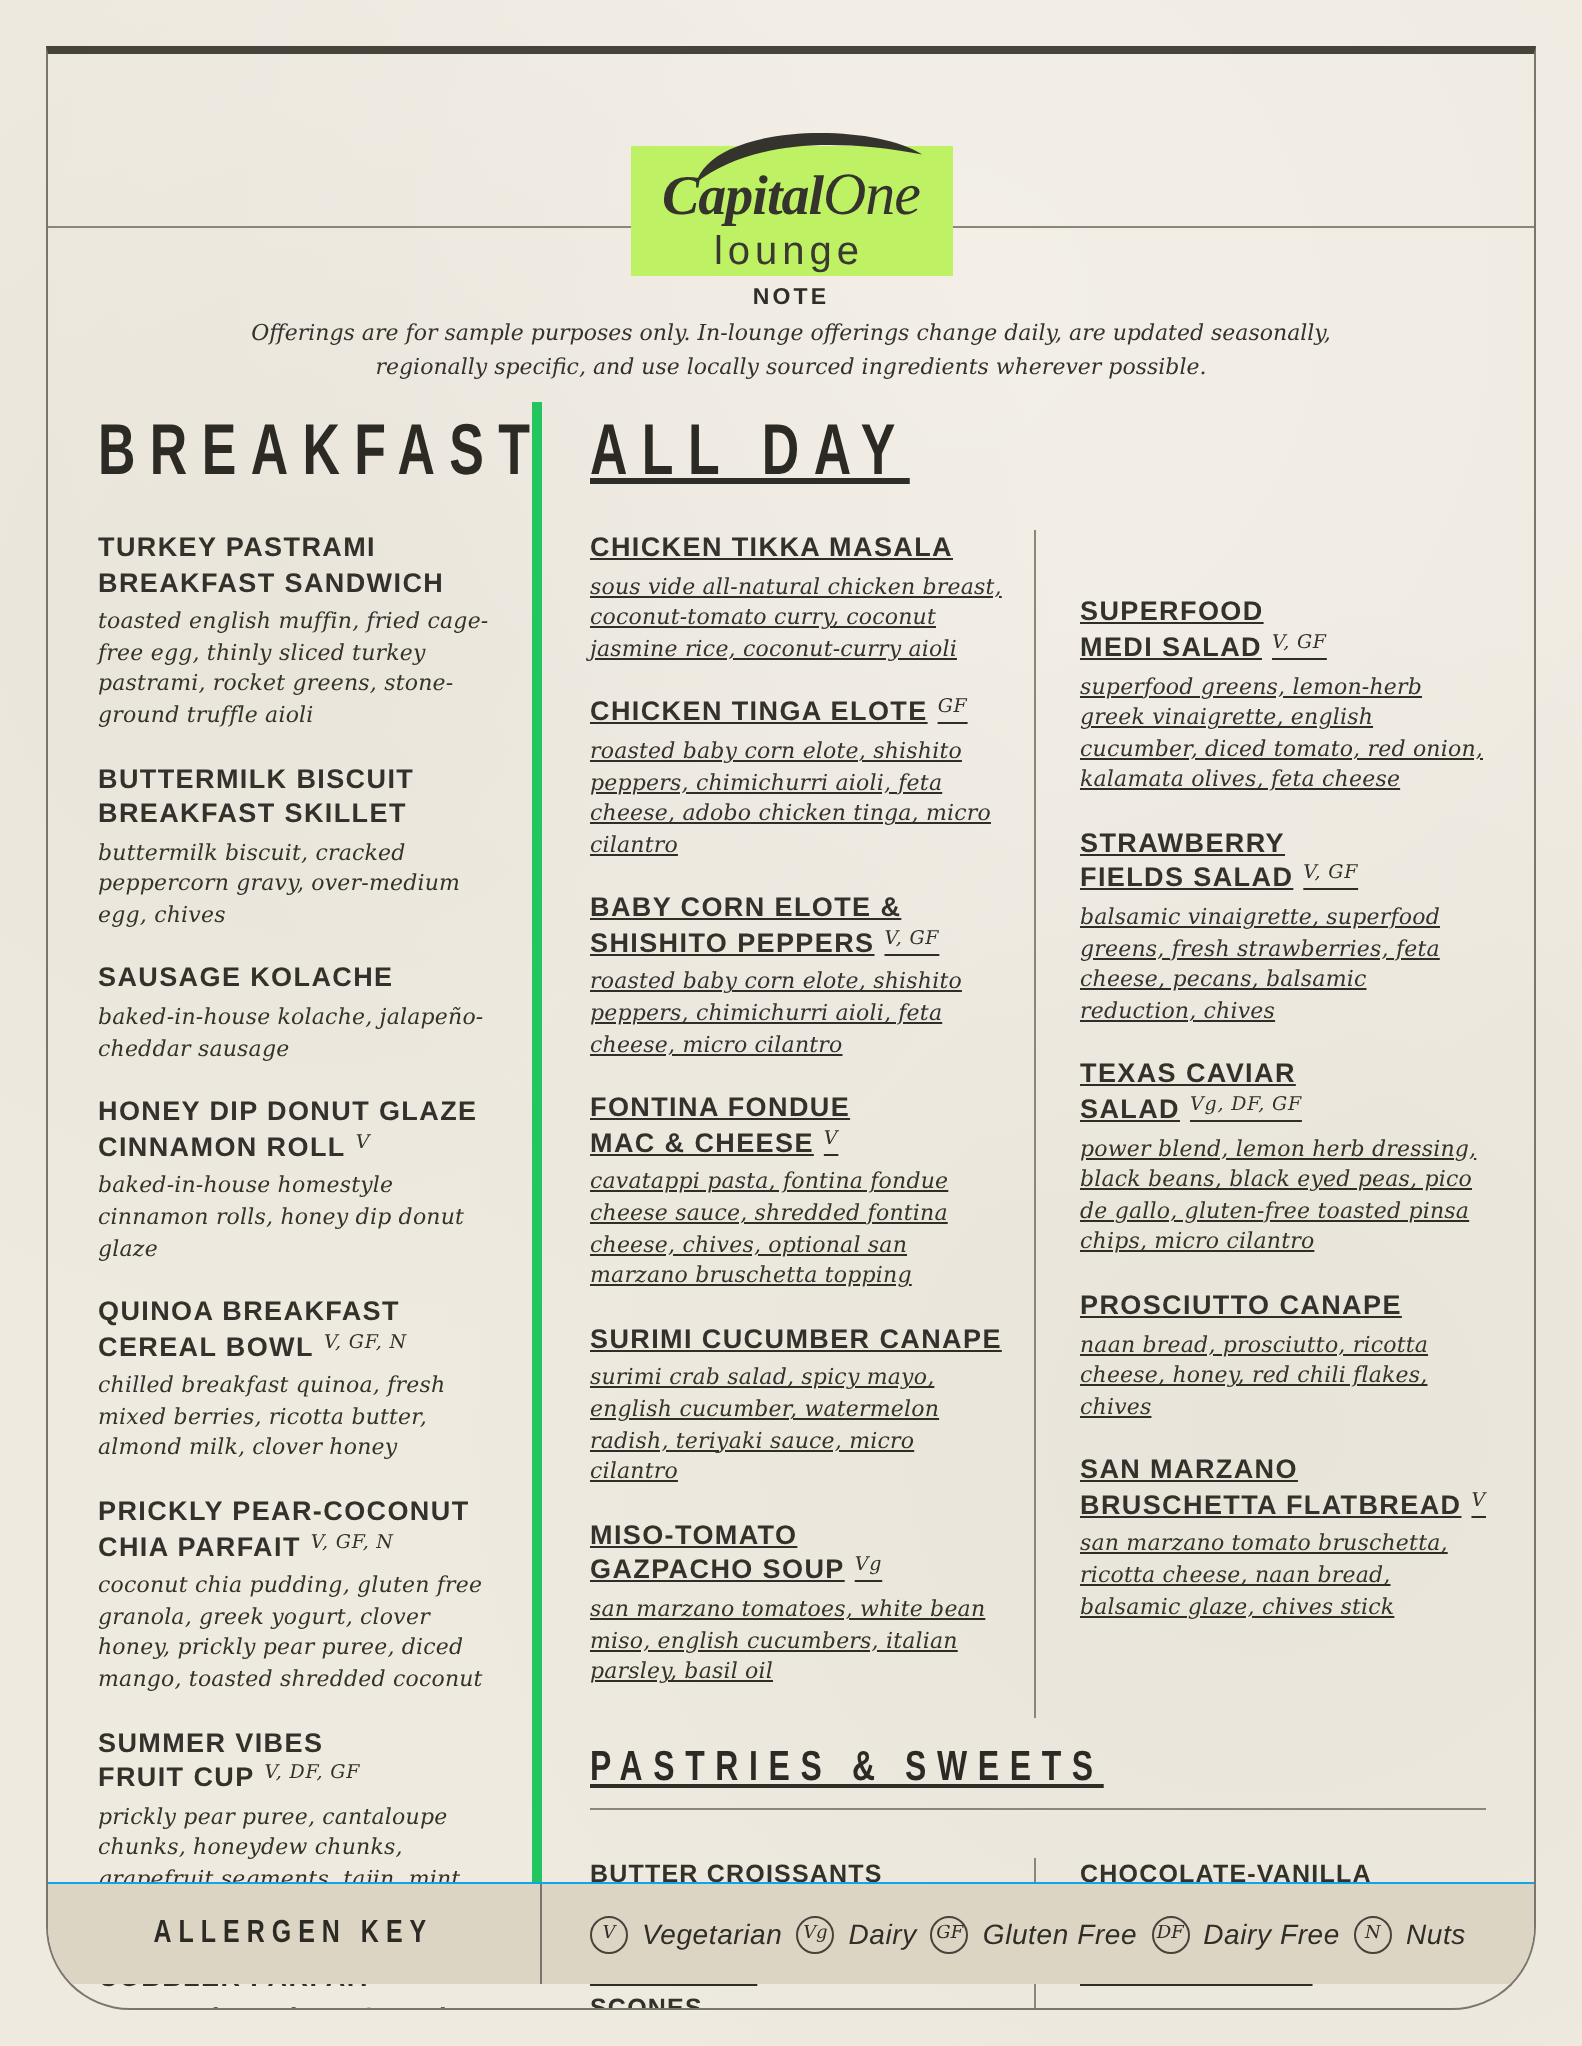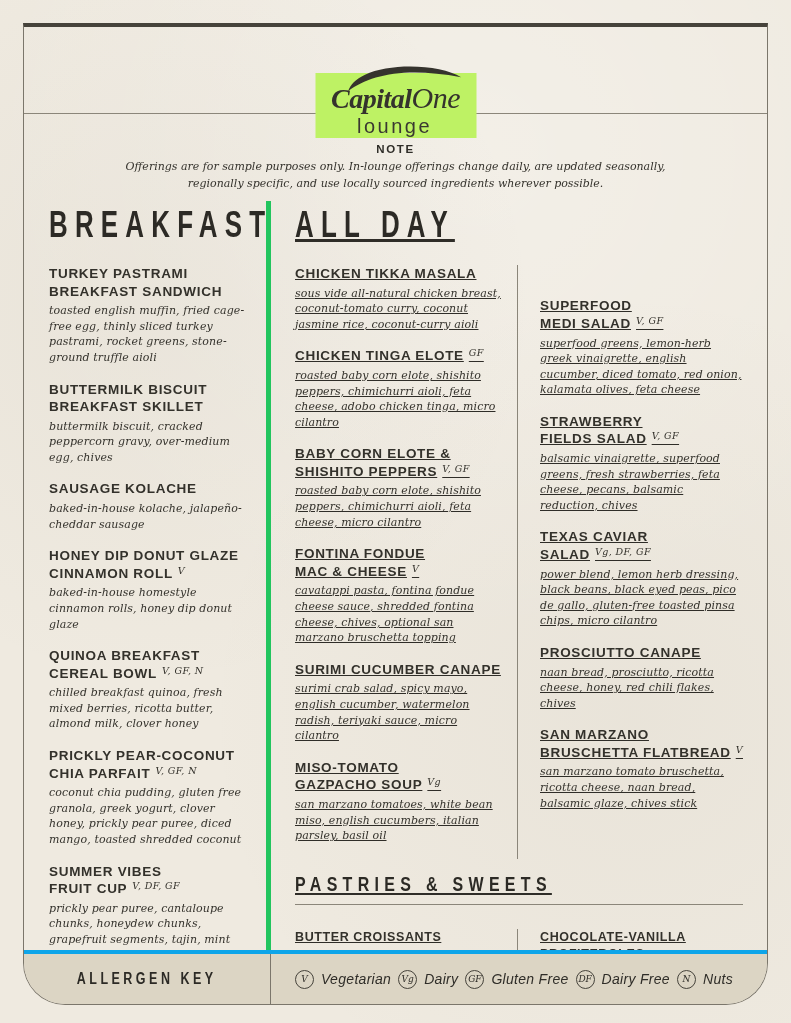--- a/index.html
+++ b/index.html
@@ -79,22 +79,22 @@
   .pastries-rule{height:1px;background:#8b867a;margin-right:24px;}
   .pastry-row{flex:1;display:flex;padding-top:24px;}
   .pastry-col1{width:223px;flex:0 0 223px;border-right:1px solid #8b867a;padding-right:16px;box-sizing:border-box;}
   .pastry-col2{flex:1;padding-left:22px;padding-right:22px;box-sizing:border-box;}
   .pastry-item{
     font-weight:700;font-size:12.5px;line-height:1.35;letter-spacing:.6px;
     color:#33312b;margin-bottom:17px;white-space:pre-line;
   }
   
   .bar{
-    position:absolute;bottom:0;left:0;right:0;height:50px;
-    background:#dcd5c4;border-top:4px solid #0ea5e9;display:flex;
+    position:absolute;bottom:12px;left:0;right:0;height:50px;
+    background:#dcd5c4;border-top:1px solid #0ea5e9;display:flex;
   }
   .bar-left{
     width:247px;flex:0 0 247px;border-right:1px solid #7b766b;
     display:flex;align-items:center;justify-content:center;box-sizing:border-box;
   }
   .bar-label{
     font-weight:700;font-size:16px;letter-spacing:4.5px;color:#2c2a25;
     transform:scaleX(.78);white-space:nowrap;
   }
   .bar-legend{

